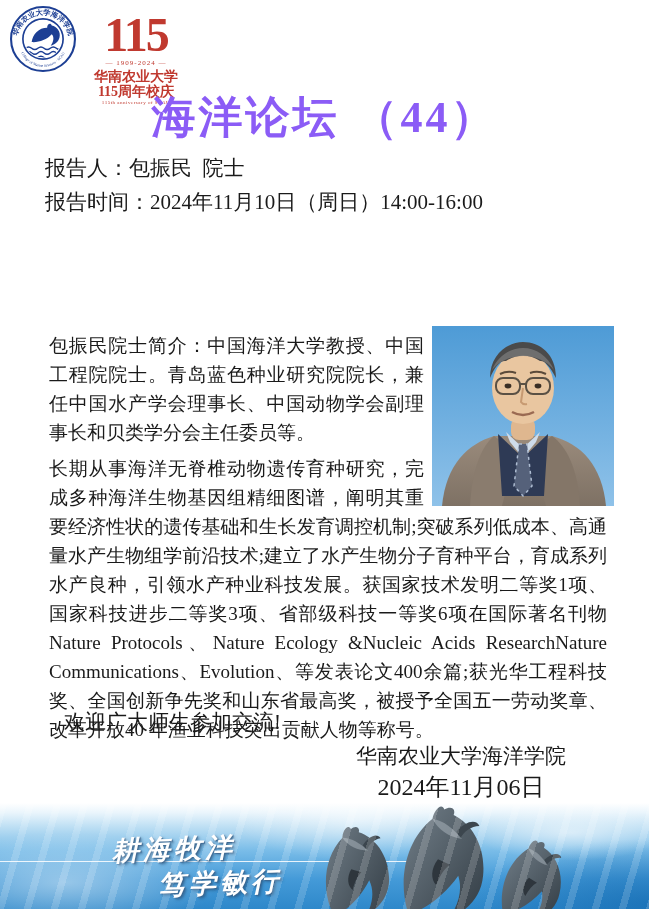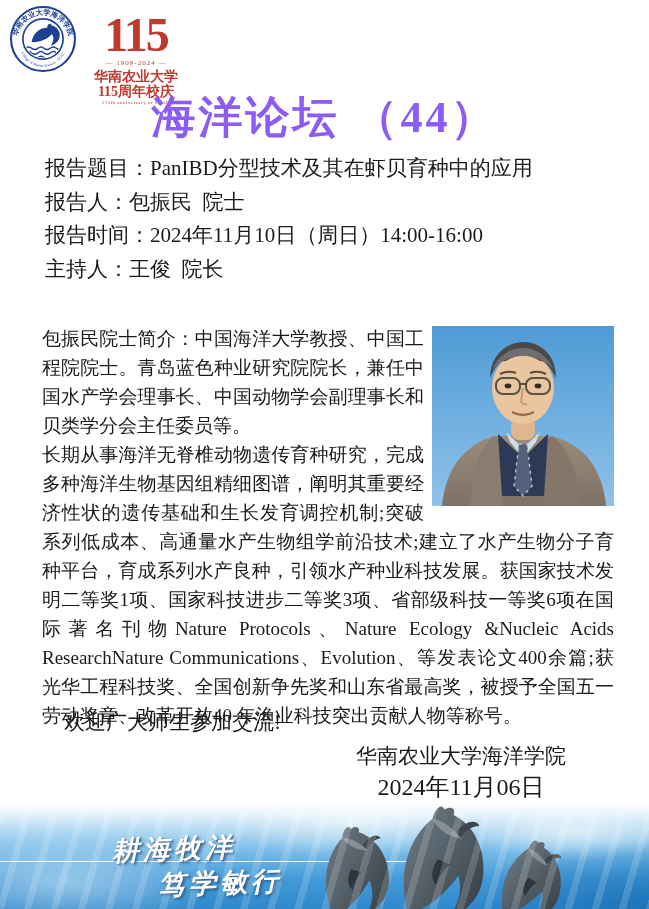--- a/index.html
+++ b/index.html
@@ -36,21 +36,21 @@
 
   
   .bio{
     position:absolute;top:324px;left:42px;width:572px;
     font-size:19px;line-height:29px;text-align:justify;
   }
   .photo{
     float:right;width:182px;height:180px;margin:2px 0 6px 8px;
     display:block;
   }
-  .bio p{margin:0;}
+  .bio p{margin:7px;}
 
   
   .welcome{position:absolute;top:708px;left:64px;font-size:21px;}
   .signature{position:absolute;top:740px;right:38px;width:300px;text-align:center;}
   .sig-org{font-size:21px;line-height:32px;white-space:nowrap;}
   .sig-date{font-size:24px;line-height:30px;}
 
   
   .footer{
     position:absolute;left:0;bottom:0;width:649px;height:106px;overflow:hidden;
@@ -116,24 +116,22 @@
       <div class="anniv-digits">115</div>
       <div class="anniv-years">— 1909-2024 —</div>
       <div class="anniv-sub1">华南农业大学115周年校庆</div>
       <div class="anniv-sub2">115th anniversary of SCAU</div>
     </div>
   </div>
 
   <div class="title" style="color:#8b5cf6">海洋论坛 （44）</div>
 
   <div class="info">
-    <div class="info-line">报告题目：PanIBD分型技术及其在虾贝育种中的应用</div>
     <div class="info-line">报告人：包振民 院士</div>
     <div class="info-line">报告时间：2024年11月10日（周日）14:00-16:00</div>
-    <div class="info-line">主持人：王俊 院长</div>
   </div>
 
   <div class="bio">
     <svg class="photo" viewBox="0 0 182 180" aria-hidden="true">
       <defs>
         <linearGradient id="pbg" x1="0" y1="0" x2="0" y2="1">
           <stop offset="0" stop-color="#4e9bd6"></stop>
             <stop offset="1" stop-color="#8fc2e9"></stop>
         </linearGradient>
         <linearGradient id="suit" x1="0" y1="0" x2="0" y2="1">

